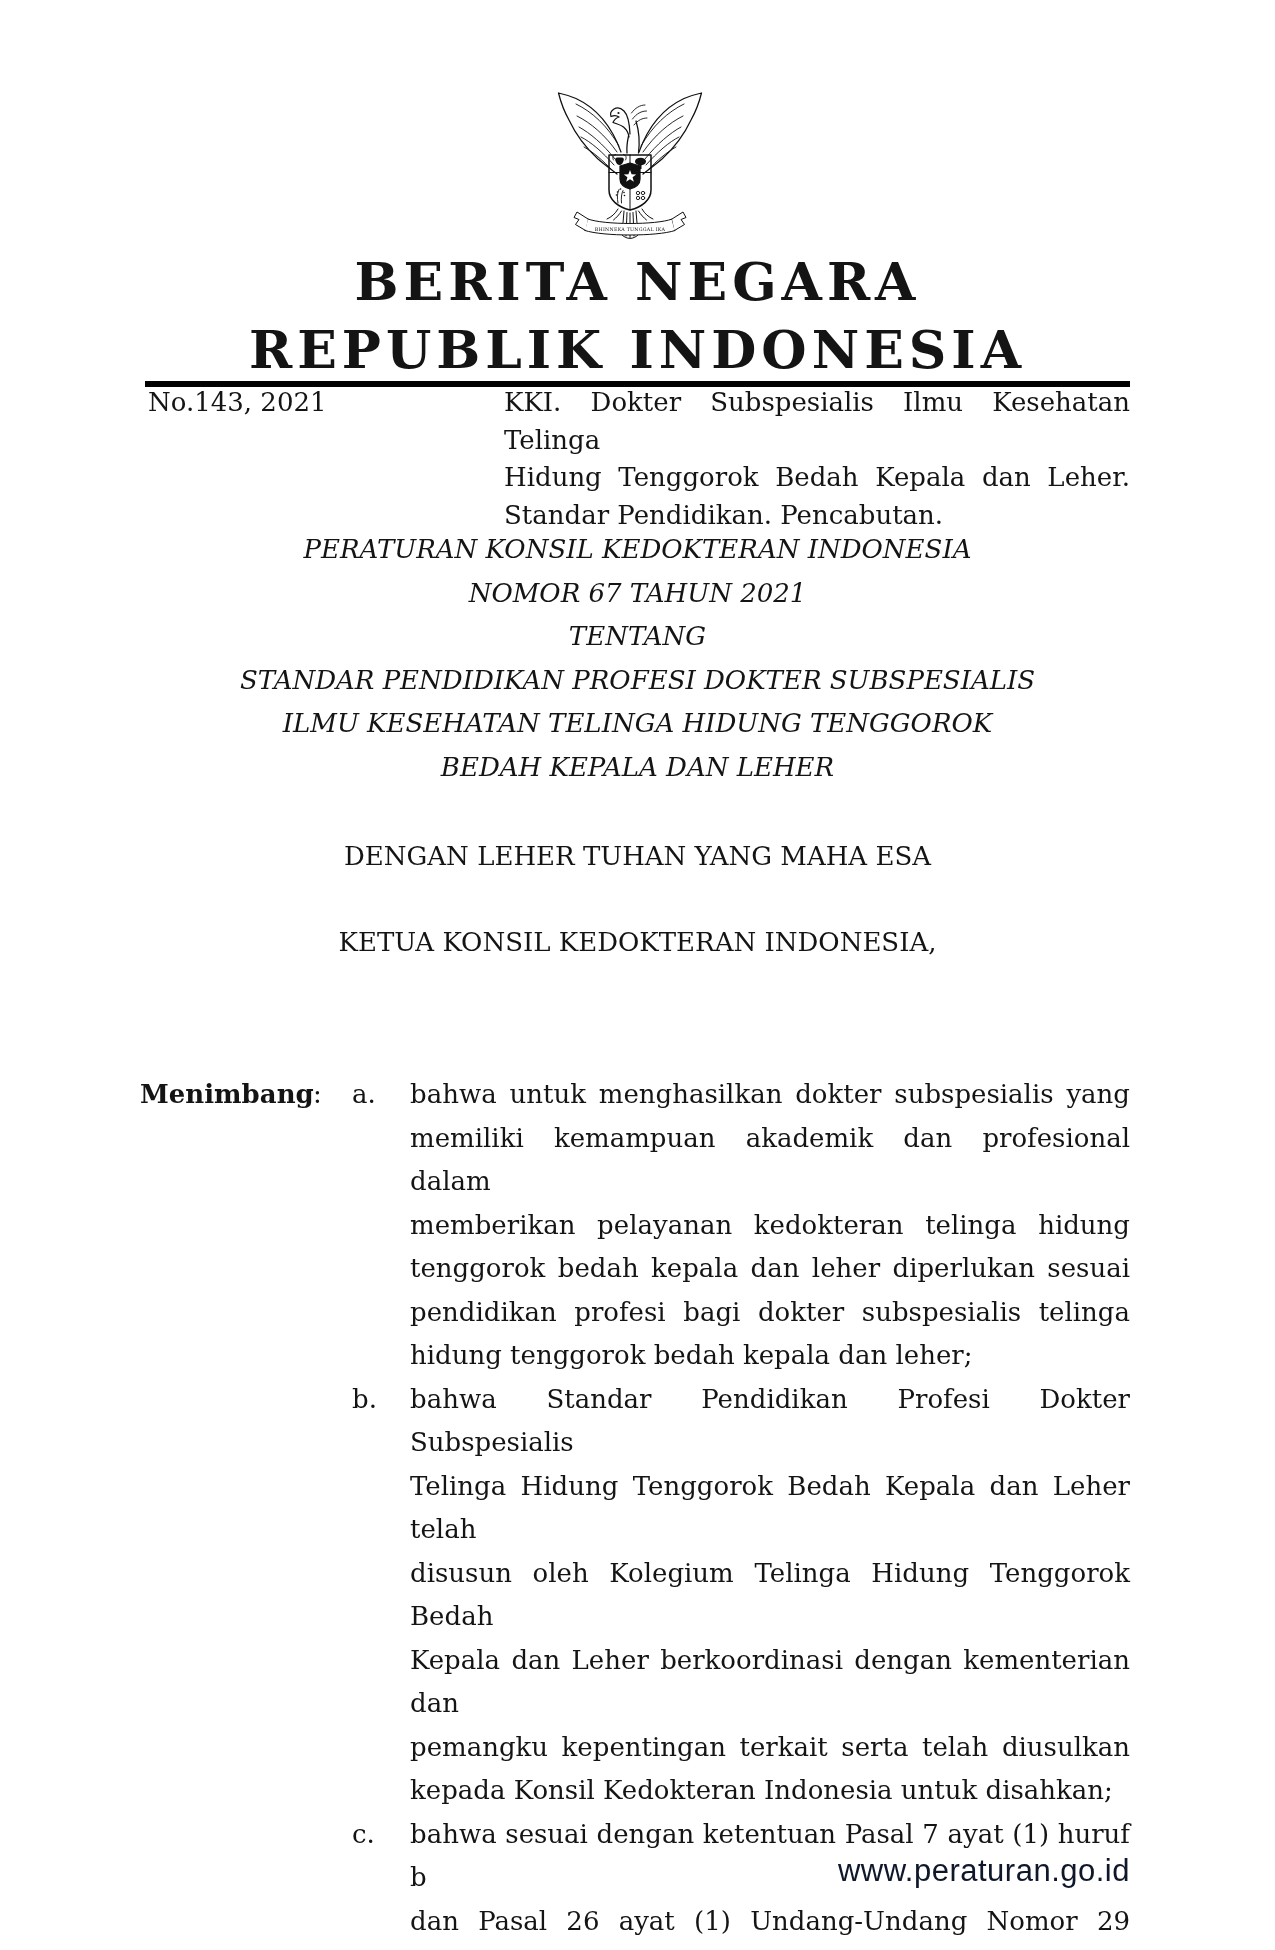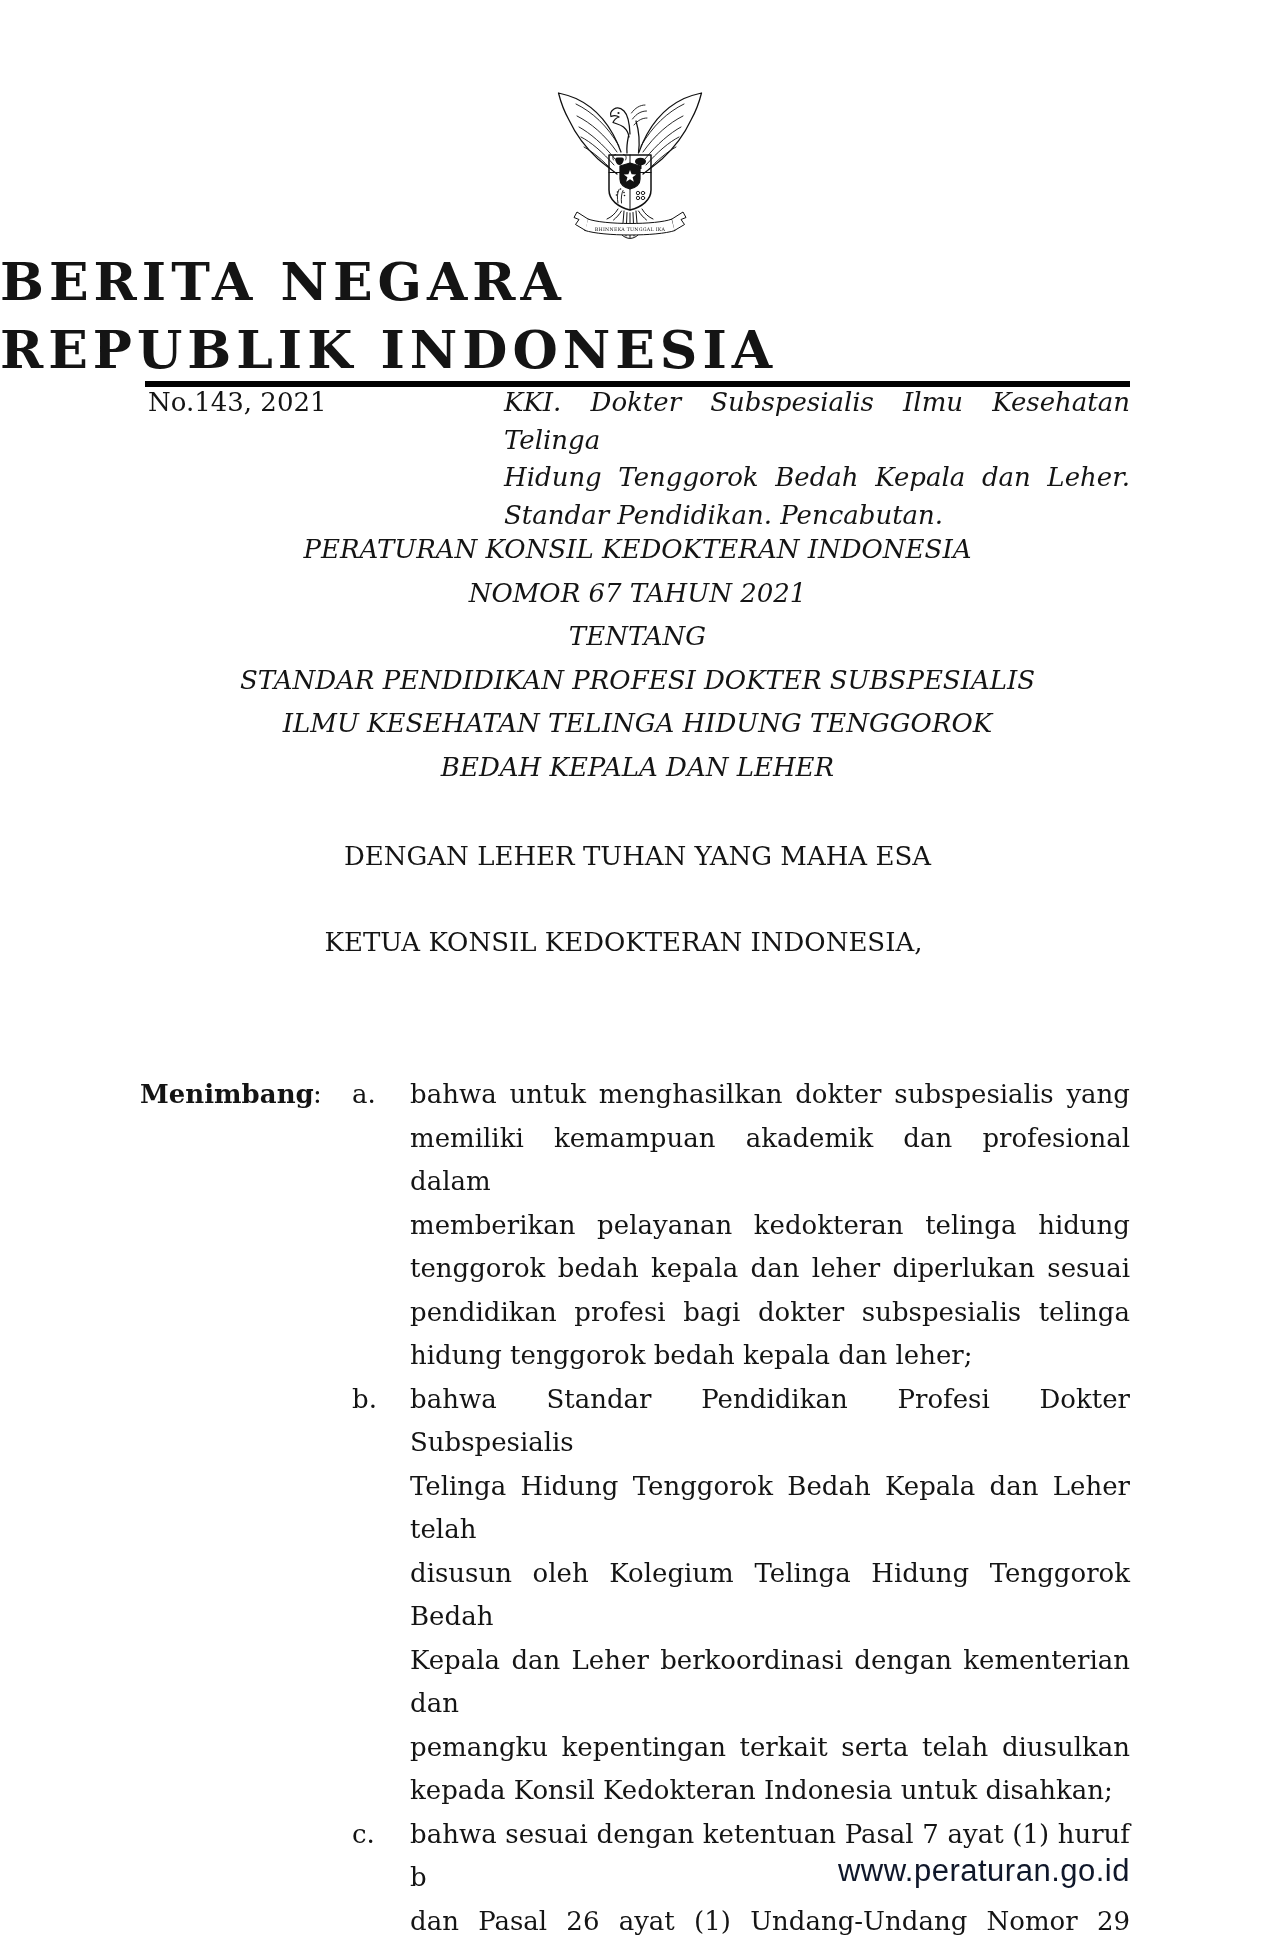--- a/index.html
+++ b/index.html
@@ -9,39 +9,39 @@
     font-family:"DejaVu Serif", serif;
   }
   .abs { position:absolute; }
 
   
   .emblem { left:555px; top:86px; width:150px; height:160px; }
   .emblem svg { width:100%; height:100%; }
 
   
   .masthead {
-    left:0; width:1275px; text-align:left;
+    left:0; width:1275px; text-align:center;
     font-weight:bold; font-size:52px; line-height:56px; letter-spacing:5px;
     white-space:nowrap;
   }
   .masthead1 { top:254px; }
   .masthead2 { top:322px; }
 
   .rule { left:145px; top:381px; width:985px; height:6px; background:#000; }
 
   
   .gz-number { left:148px; top:386px; font-size:26px; line-height:32px; }
-  .gz-subject { left:504px; top:384px; width:626px; font-size:26px; line-height:37.5px;font-style:italic; }
+  .gz-subject { left:504px; top:384px; width:626px; font-size:26px; line-height:37.5px; }
 
   
   .center-lines { text-align:center;font-style:italic; }
   .center-lines .line { text-align:center; }
   .title-block { left:145px; top:528px; width:985px; font-size:26px; line-height:43.5px; }
   .invocation  { left:145px; top:835px; width:985px; font-size:26px; line-height:43.5px; text-align:center; }
-  .issuer      { left:131px; top:921px; width:985px; font-size:26px; line-height:43.5px; text-align:center; }
+  .issuer      { left:145px; top:921px; width:985px; font-size:26px; line-height:43.5px; text-align:center; }
 
   
   .considerations { left:0; top:1073px; width:1275px; font-size:26px; line-height:43.5px; }
   .cons-label { position:absolute; left:140px; top:0;font-weight:bold; }
   .cons-colon { position:absolute; left:313px; top:0; }
   .cons-items { margin-left:410px; width:720px; }
   .cons-item  { position:relative; }
   .cons-item .marker { position:absolute; left:-58px; top:0; }
 
   .justify-lines .line { text-align:justify; text-align-last:justify; }

